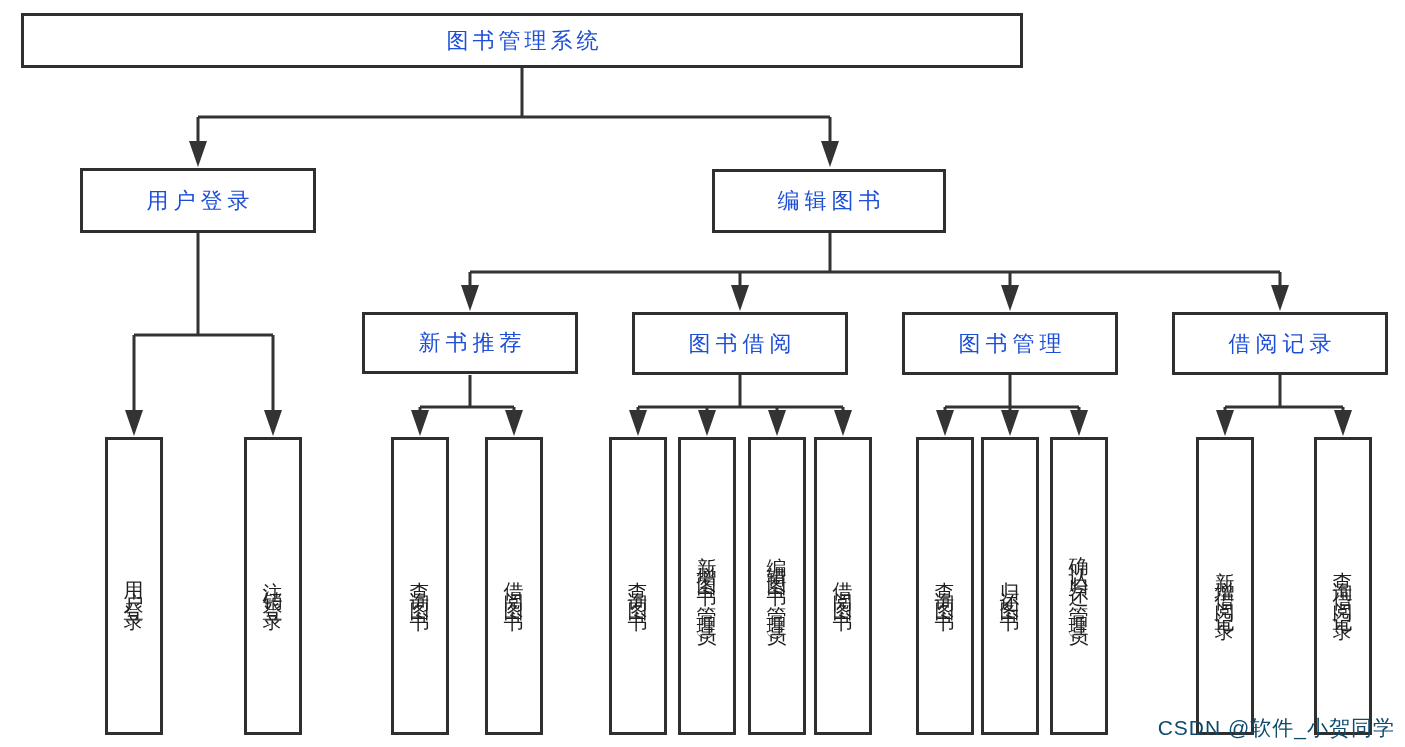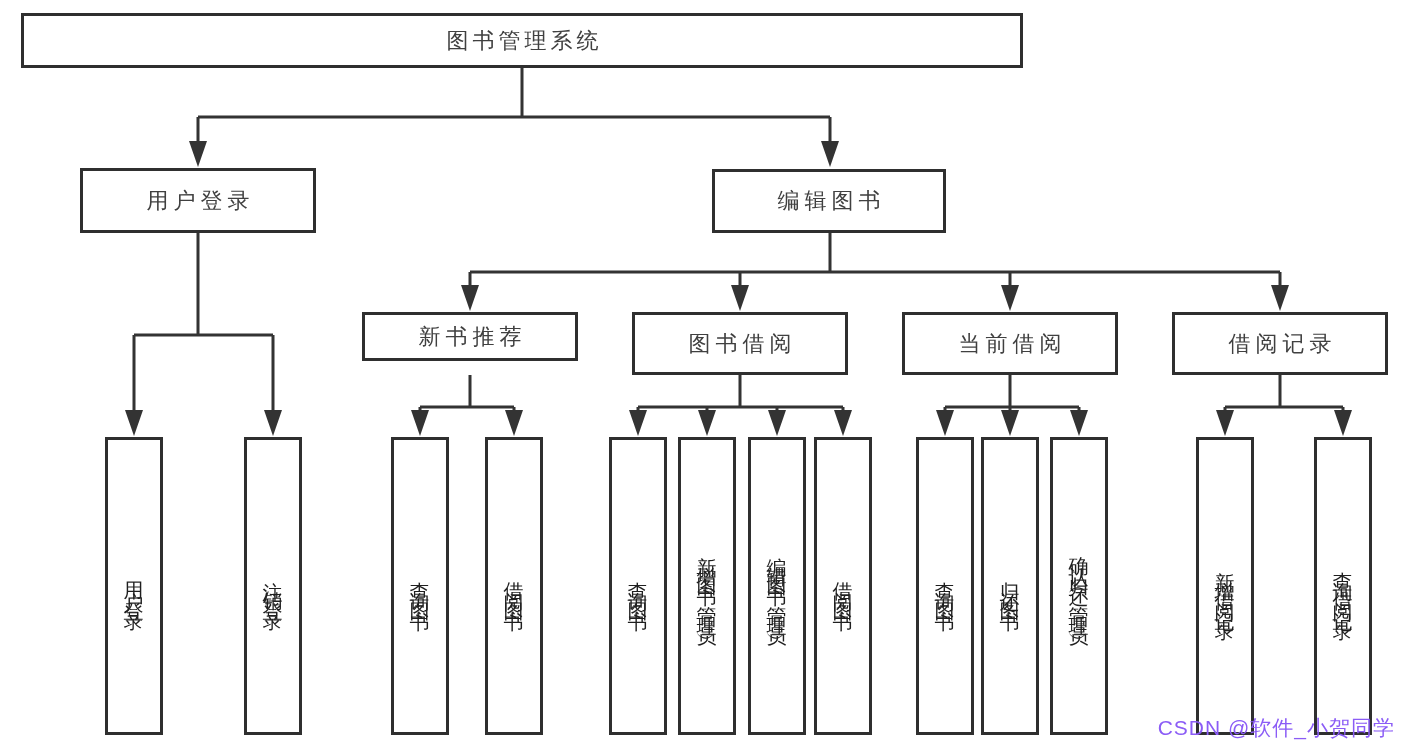--- a/index.html
+++ b/index.html
@@ -23,39 +23,39 @@
     border: 3px solid #2f2f2f;
     box-sizing: border-box;
     display: flex;
     align-items: center;
     justify-content: center;
   }
   .hlabel {
     font-size: 22px;
     letter-spacing: 5px;
     text-indent: 5px;
-    color: #404040;
+    color: #1d4ed8;
     white-space: nowrap;
   }
   .root-box .hlabel { letter-spacing: 4px; }
   .vleaf { width: 58px; height: 298px; top: 437px; }
   .vlabel {
     writing-mode: vertical-rl;
     text-orientation: mixed;
     font-size: 20px;
     letter-spacing: 10px;
     color: #1f1f1f;
     line-height: 1;
   }
   .watermark {
     position: absolute;
     right: 10px;
     bottom: 5px;
     font-size: 21px;
-    color: #8b5cf6;
+    color: #0c4a6e;
     letter-spacing: 1px;
     white-space: nowrap;
     z-index: 5;
   }
 </style>
 </head>
 <body>
 
 <div class="stage">
 
@@ -121,28 +121,28 @@
     <span class="hlabel">图书管理系统</span>
   </div>
 
   <div class="box" style="left:80px; top:168px; width:236px; height:65px;">
     <span class="hlabel">用户登录</span>
   </div>
   <div class="box" style="left:712px; top:169px; width:234px; height:64px;">
     <span class="hlabel">编辑图书</span>
   </div>
 
-  <div class="box" style="left:362px; top:312px; width:216px; height:49px;">
+  <div class="box" style="left:362px; top:312px; width:216px; height:62px;">
     <span class="hlabel">新书推荐</span>
   </div>
   <div class="box" style="left:632px; top:312px; width:216px; height:63px;">
     <span class="hlabel">图书借阅</span>
   </div>
   <div class="box" style="left:902px; top:312px; width:216px; height:63px;">
-    <span class="hlabel">当前借阅</span>
+    <span class="hlabel">图书管理</span>
   </div>
   <div class="box" style="left:1172px; top:312px; width:216px; height:63px;justify-content:center;">
     <span class="hlabel">借阅记录</span>
   </div>
 
   <div class="box vleaf" style="left:105px;">
     <span class="vlabel">用户登录</span>
   </div>
   <div class="box vleaf" style="left:244px;">
     <span class="vlabel">注销登录</span>

